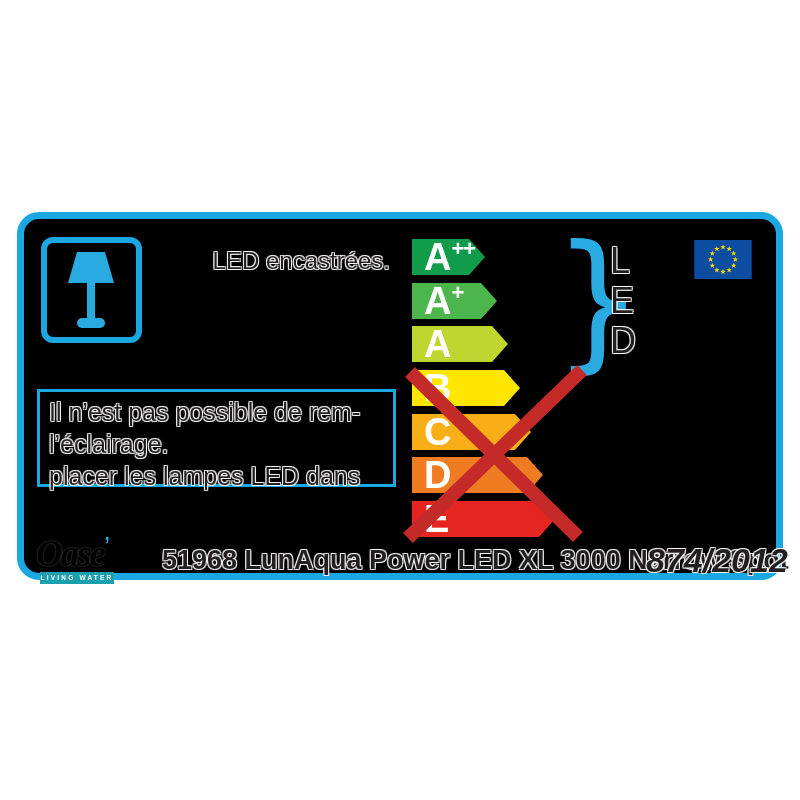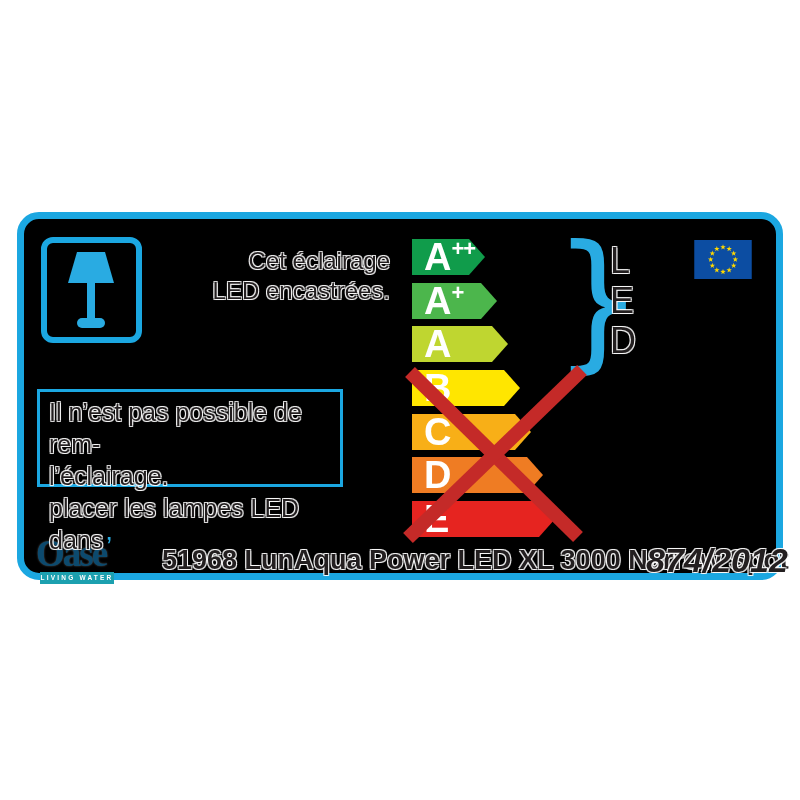--- a/index.html
+++ b/index.html
@@ -38,28 +38,28 @@
   .led-col{position:absolute;left:610px;top:242px;z-index:2;}
   .led-col div{height:40px;font-size:36px;line-height:38px;font-weight:400;}
 
   
   .eu-flag{position:absolute;left:694px;top:240px;z-index:2;}
 
   
   .cross{position:absolute;left:400px;top:360px;z-index:6;}
 
   
-  .note-box{position:absolute;left:37px;top:389px;width:306px;height:98px;box-sizing:border-box;
+  .note-box{position:absolute;left:37px;top:389px;width:359px;height:98px;box-sizing:border-box;
     border:3px solid #1BA7E1;background:#000;padding:4px 0 0 9px;z-index:3;}
   .note-box div{font-size:25px;line-height:32px;font-weight:400;}
 
   
   .brand{position:absolute;left:36px;top:531px;z-index:2;}
-  .brand-word{font-family:"Liberation Serif",serif;font-weight:700;
-    font-size:37px;line-height:34px;color:#0c4a6e;letter-spacing:-2px;
+  .brand-word{font-family:"Liberation Serif",serif;font-style:italic;font-weight:700;
+    font-size:37px;line-height:34px;color:#000000;letter-spacing:-2px;
     text-shadow:0 0 2px rgba(255,255,255,.35);}
   .brand-mark{color:#29ABE2;font-size:28px;vertical-align:10px;letter-spacing:-2px;}
   .brand-bar{margin-top:1px;margin-left:4px;width:74px;height:12px;background:#1CA0AF;color:#fff;
     font-size:6.5px;line-height:12px;letter-spacing:2.2px;text-align:center;font-weight:700;}
   .product{position:absolute;left:162px;top:545px;font-size:27px;font-weight:700;white-space:nowrap;z-index:2;}
   .regulation{position:absolute;left:646px;top:541px;font-size:34px;font-weight:700;font-style:italic;z-index:2;}
 </style>
 </head>
 <body>
 
@@ -69,21 +69,20 @@
 
   <div class="lamp-box">
     <svg width="47" height="78" viewBox="0 0 47 78">
       <polygon points="9,1 37,1 46,32 0,32" fill="#29ABE2"></polygon>
       <rect x="19" y="32" width="8" height="37" fill="#29ABE2"></rect>
       <rect x="9" y="67" width="28" height="10" rx="5" fill="#29ABE2"></rect>
     </svg>
   </div>
 
   <div class="intro">
-    <div class="ghost">Cet éclairage</div>
     <div class="ghost">LED encastrées.</div>
   </div>
 
   <div class="arrow g0" style="width: 73px; background: rgb(16, 156, 75);">
     <span class="grade-letter">A</span>
       <span class="grade-sup">++</span>
   </div>
   <div class="arrow g1" style="width: 85px; background: rgb(76, 182, 76);">
     <span class="grade-letter">A</span>
       <span class="grade-sup">+</span>

